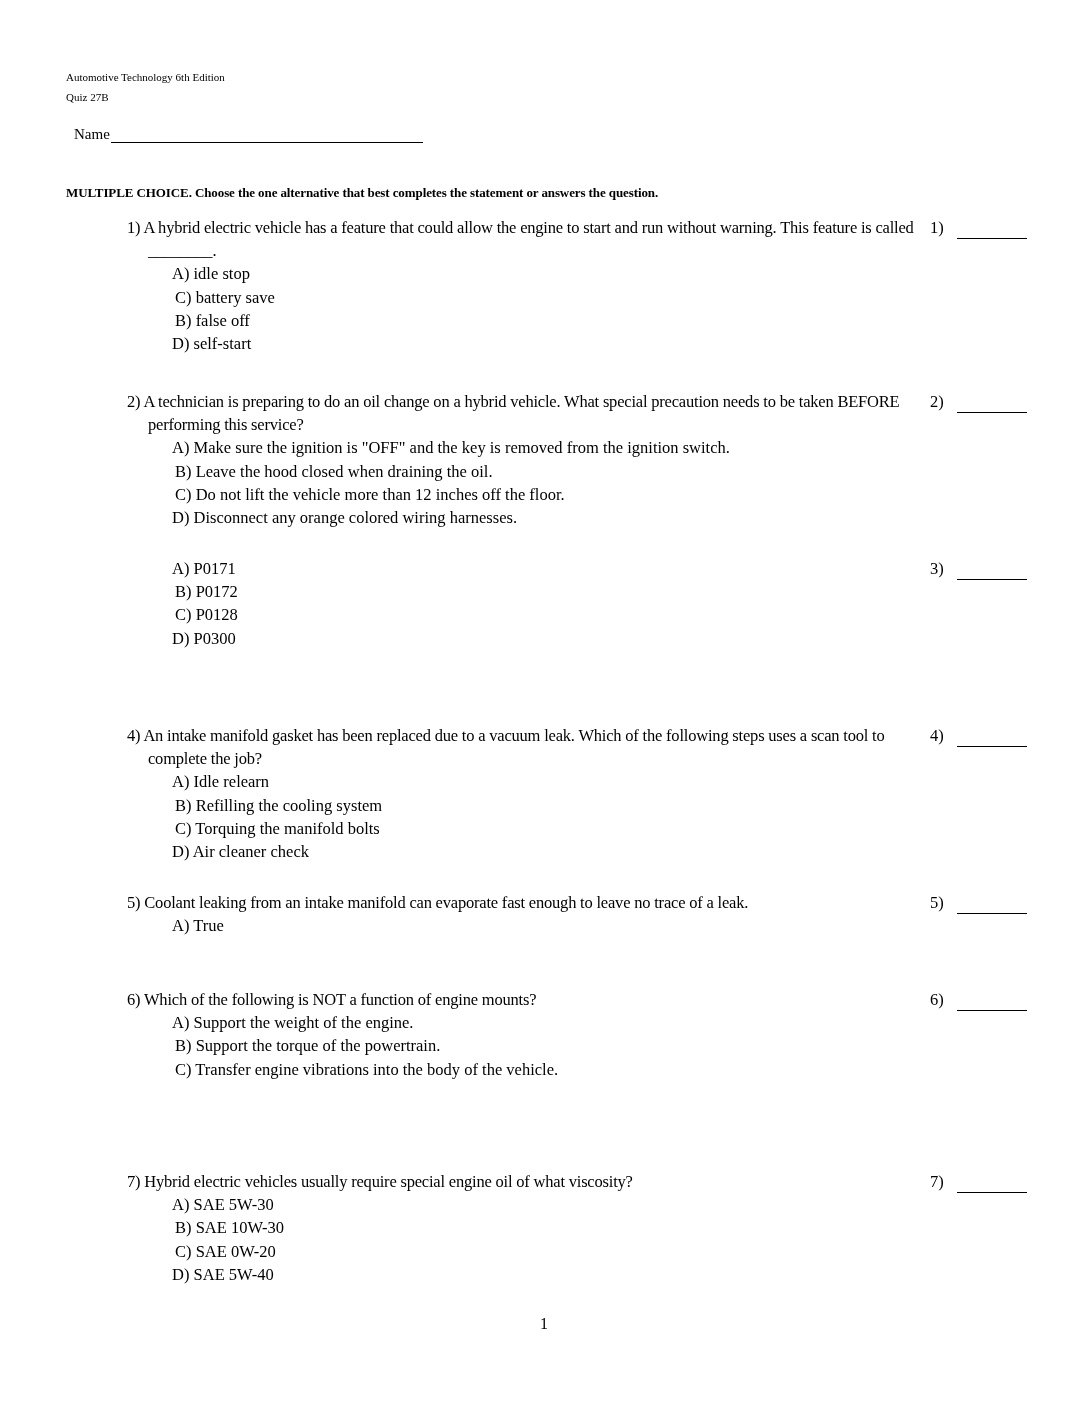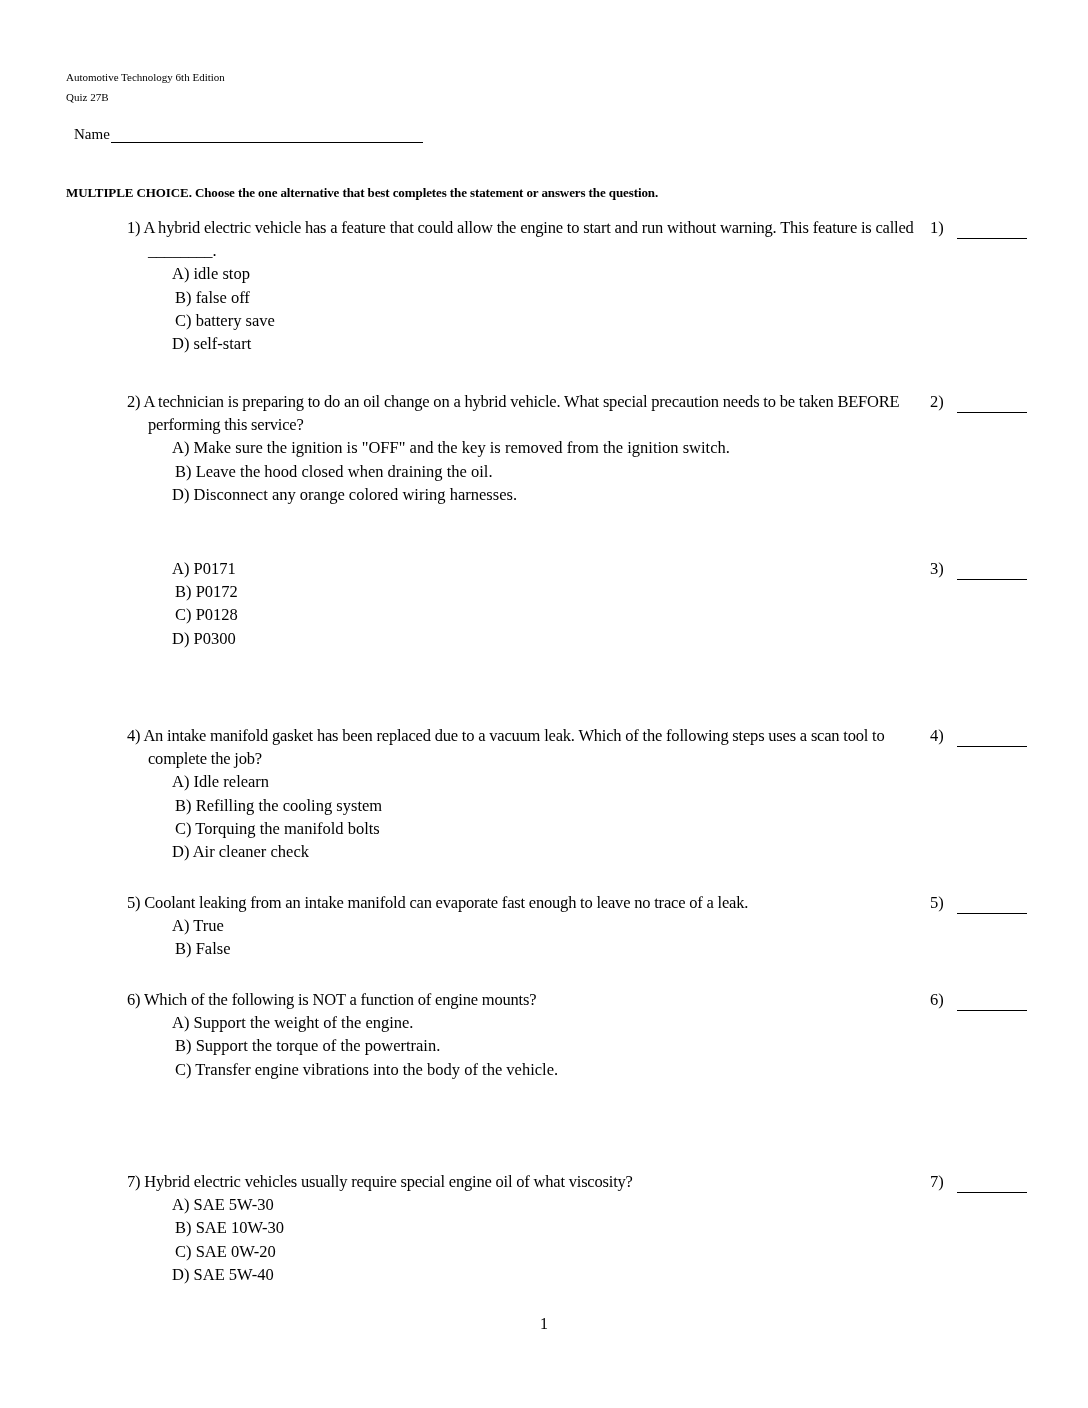--- a/index.html
+++ b/index.html
@@ -103,33 +103,34 @@
 <div class="name-line">
   <span>Name</span>
   <span class="name-blank"></span>
 </div>
 
 <div class="instructions">MULTIPLE CHOICE.  Choose the one alternative that best completes the statement or answers the question.</div>
 
 <div class="question" style="top:216px;">
   <div class="q-stem"><span>1)</span> <span>A hybrid electric vehicle has a feature that could allow the engine to start and run without warning. This feature is called ________.</span></div>
   <div class="choice">A) idle stop</div>
+  <div class="choice indent1">C) battery save</div>
   <div class="choice indent1">B) false off</div>
-  <div class="choice indent1">C) battery save</div>
   <div class="choice">D) self-start</div>
   <div class="answer-slot">
     <span class="answer-num">1)</span>
     <span class="answer-blank"></span>
   </div>
 </div>
 
 <div class="question" style="top:390px;">
   <div class="q-stem"><span>2)</span> <span>A technician is preparing to do an oil change on a hybrid vehicle. What special precaution needs to be taken BEFORE performing this service?</span></div>
   <div class="choice">A) Make sure the ignition is "OFF" and the key is removed from the ignition switch.</div>
   <div class="choice indent1">B) Leave the hood closed when draining the oil.</div>
+  <div class="choice indent1">C) Do not lift the vehicle more than 12 inches off the floor.</div>
   <div class="choice">D) Disconnect any orange colored wiring harnesses.</div>
   <div class="answer-slot">
     <span class="answer-num">2)</span>
     <span class="answer-blank"></span>
   </div>
 </div>
 
 <div class="question" style="top:557px;">
   <div class="choice">A) P0171</div>
   <div class="choice indent1">B) P0172</div>
@@ -149,21 +150,20 @@
   <div class="choice">D) Air cleaner check</div>
   <div class="answer-slot">
     <span class="answer-num">4)</span>
     <span class="answer-blank"></span>
   </div>
 </div>
 
 <div class="question" style="top:891px;">
   <div class="q-stem"><span>5)</span> <span>Coolant leaking from an intake manifold can evaporate fast enough to leave no trace of a leak.</span></div>
   <div class="choice">A) True</div>
-  <div class="choice indent1">B) False</div>
   <div class="answer-slot">
     <span class="answer-num">5)</span>
     <span class="answer-blank"></span>
   </div>
 </div>
 
 <div class="question" style="top:988px;">
   <div class="q-stem"><span>6)</span> <span>Which of the following is NOT a function of engine mounts?</span></div>
   <div class="choice">A) Support the weight of the engine.</div>
   <div class="choice indent1">B) Support the torque of the powertrain.</div>

